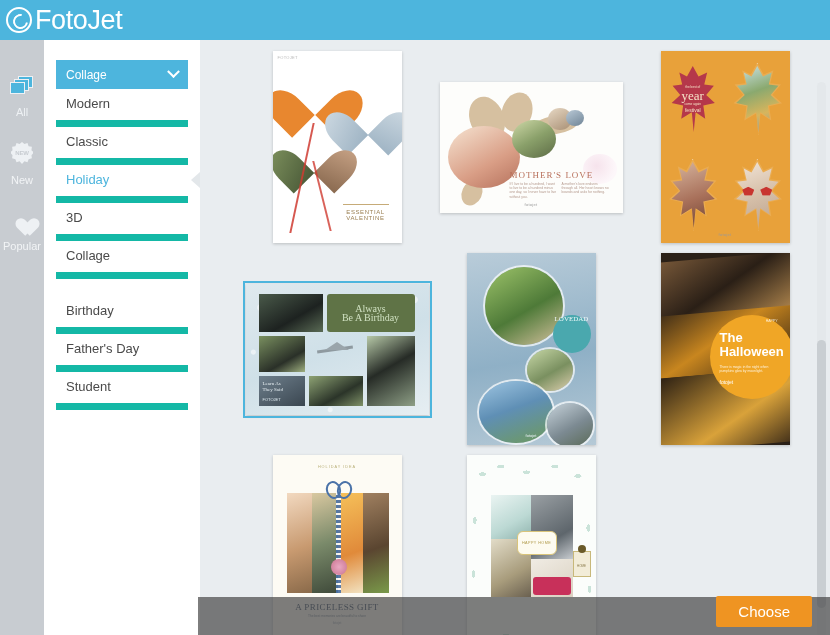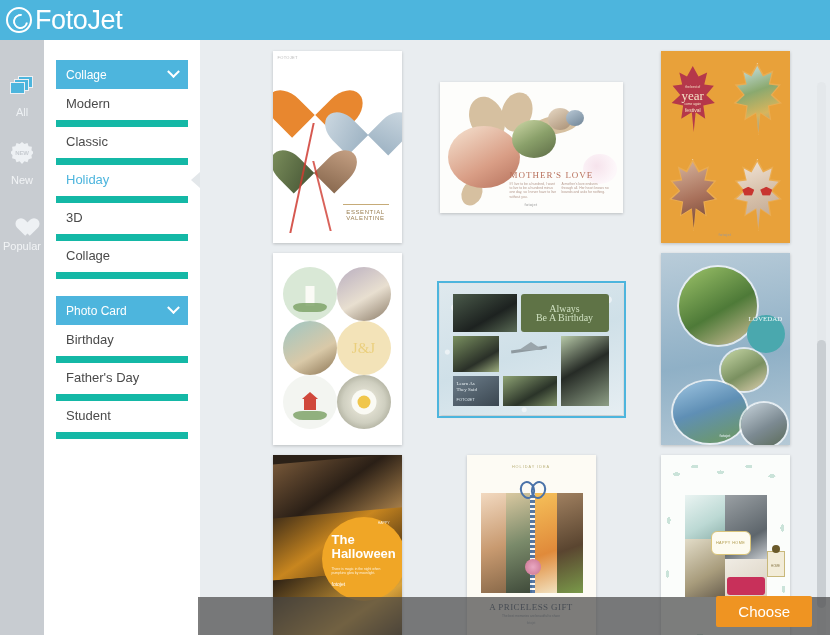--- a/index.html
+++ b/index.html
@@ -440,24 +440,20 @@
     <ul class="cat-list">
       <li>Modern</li>
       <li>Classic</li>
       <li class="selected">Holiday</li>
       <li>3D</li>
       <li>Collage</li>
     </ul>
 
     <div class="cat-gap"></div>
 
-    <div class="cat-head">
-      <span>Photo Card</span>
-      <span class="chev"></span>
-    </div>
     <ul class="cat-list">
       <li>Birthday</li>
       <li>Father's Day</li>
       <li>Student</li>
     </ul>
   </div>
 
   <div class="content">
     <div class="grid">
 
@@ -517,40 +513,20 @@
           </div>
           <div class="qd q4">
             <div class="outline"></div>
             <div class="leaf l4"></div>
             <div class="glass"></div>
           </div>
           <div class="brandtag bot">fotojet</div>
         </div>
       </div>
 
-      <div class="cell">
-        <div class="thumb portrait t4">
-          <div class="circ c1">
-            <div class="candle"></div>
-            <div class="sprig"></div>
-          </div>
-          <div class="circ c2"></div>
-          <div class="circ c3"></div>
-          <div class="circ c4">
-            <div class="mono">J&amp;J</div>
-          </div>
-          <div class="circ c5">
-            <div class="house"></div>
-            <div class="sprig"></div>
-          </div>
-          <div class="circ c6">
-            <div class="daisy"></div>
-          </div>
-        </div>
-      </div>
 
       <div class="cell">
         <div class="thumb landscape t5 selected">
           <div class="snow"></div>
           <div class="pane g1"></div>
           <div class="pane g2"></div>
           <div class="pane g3">
             <div class="cp">
               <span>Learn As</span><br>
               <span>They Said</span>

